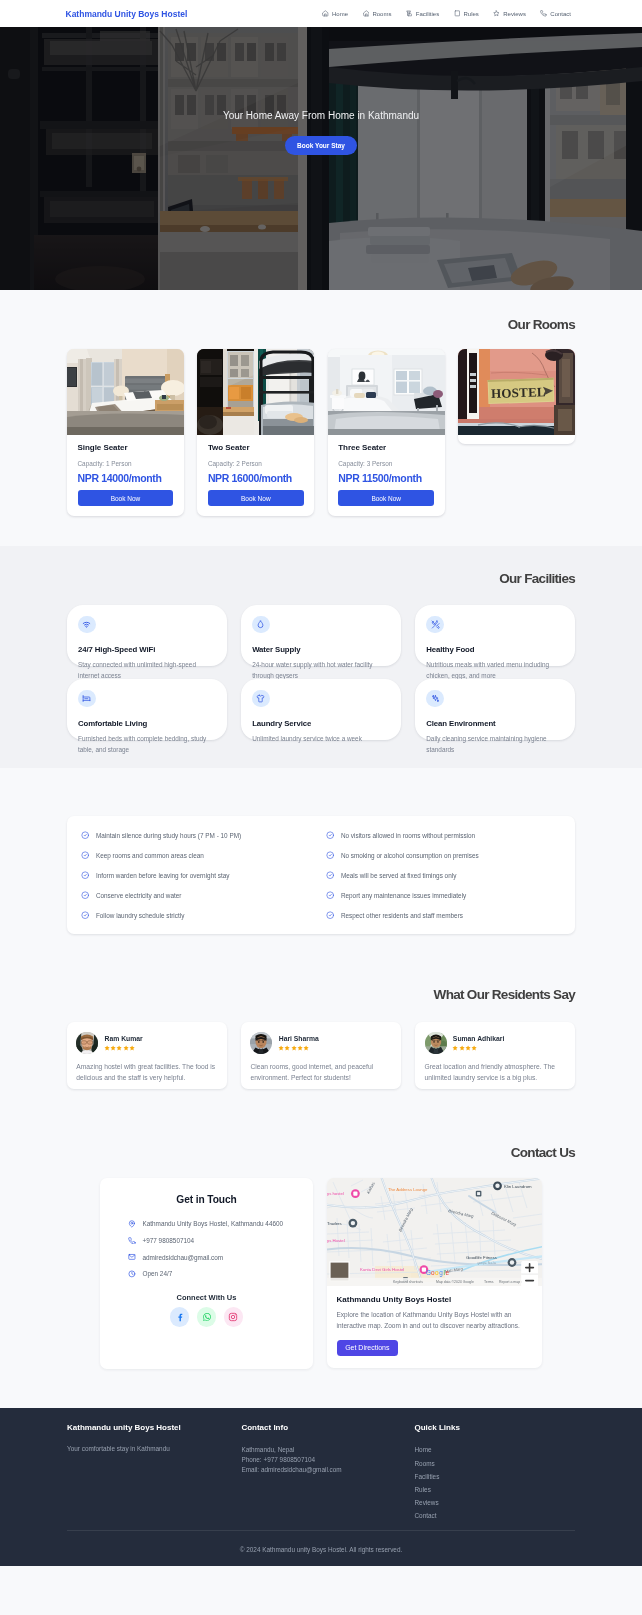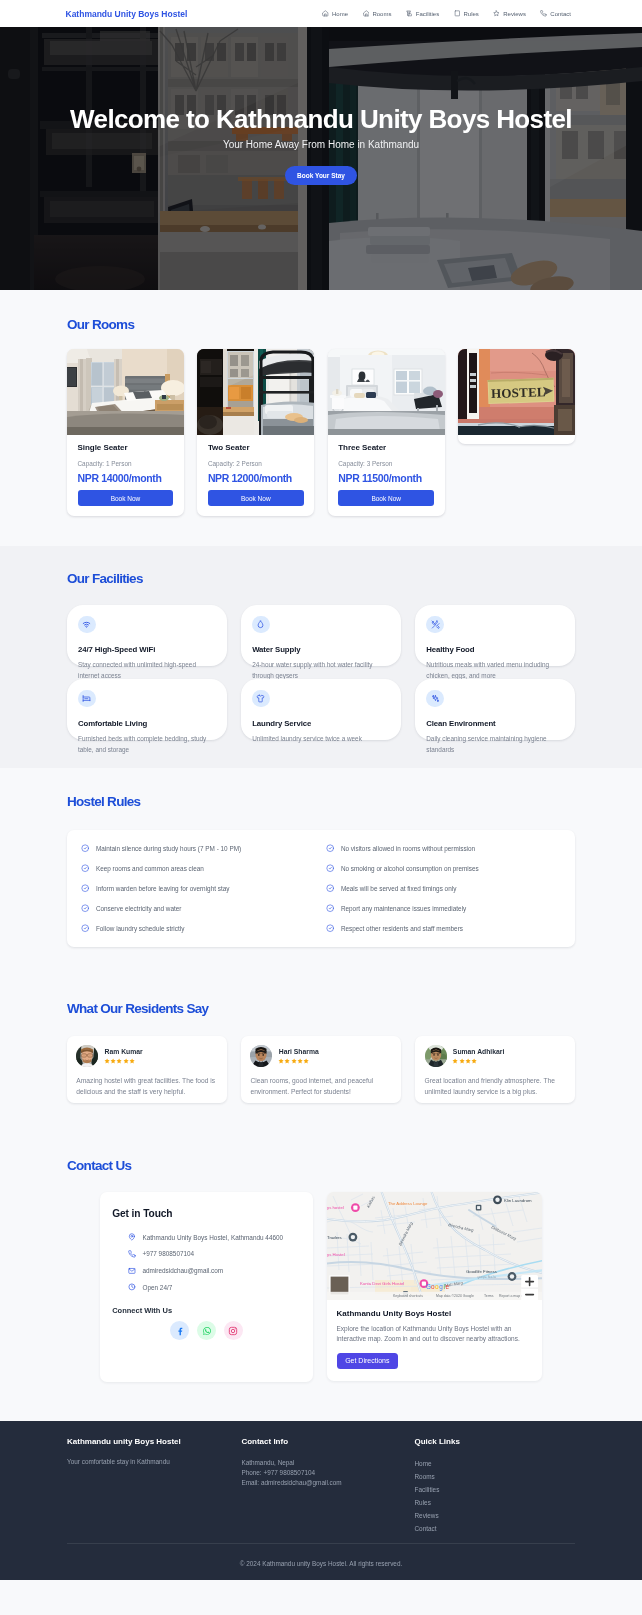--- a/index.html
+++ b/index.html
@@ -19,21 +19,21 @@
 .hero-bg{position:absolute;inset:0;}
 .hero-overlay{position:absolute;inset:0;background:rgba(10,12,18,.56)}
 .hero-inner{position:absolute;z-index:3;text-align:center;width:100%;top:77.6px}
 .hero h1{color:#fff;font-size:26px;font-weight:700;letter-spacing:-.62px;line-height:1.15}
 .hero p{color:#f0f1f3;font-size:10px;margin-top:5px;letter-spacing:0}
 .hero-btn{display:inline-block;margin-top:15.5px;background:#2f54e3;color:#fff;font-size:6.5px;font-weight:700;height:19.4px;padding:0 12.2px;border-radius:999px;border:none;cursor:pointer;font-family:inherit;line-height:19.4px}
 
 
 .section{padding:0}
 .container{width:508px;margin:0 auto}
-.sec-title{text-align:left;font-size:13.5px;font-weight:700;color:#1d4ed8;letter-spacing:-.7px;line-height:1}
+.sec-title{text-align:right;font-size:13.5px;font-weight:700;color:#404040;letter-spacing:-.7px;line-height:1}
 
 
 #rooms{background:#f8f9fb;padding-top:27.5px;padding-bottom:30px}
 .rooms-grid{display:flex;gap:13.5px;margin-top:17.5px;align-items:flex-start}
 .room-card{width:117px;background:#fff;border-radius:7px;overflow:hidden;padding-bottom:9.5px;box-shadow:0 1px 3px rgba(17,24,39,.09),0 1px 2px rgba(17,24,39,.05)}
 .room-img{height:86px;width:100%;position:relative;overflow:hidden}
 .room-body{padding:8px 10.5px 0}
 .room-name{font-size:8px;font-weight:700;color:#111827;letter-spacing:-.05px}
 .room-cap{font-size:6.4px;color:#858c99;margin-top:8.5px}
 .room-price{font-size:10.5px;font-weight:700;color:#2f54e3;margin-top:5px;letter-spacing:-.35px}
@@ -63,25 +63,25 @@
 .tst-av svg{width:22px;height:22px;display:block}
 .tst-name{font-size:6.8px;font-weight:700;color:#1f2937}
 .tst-stars{margin-top:3.2px;display:flex;gap:0;color:#f7ab12;margin-left:-.5px}
 .tst-stars svg{width:6.2px;height:6.2px;display:block}
 .tst-text{font-size:6.7px;color:#7a8190;line-height:1.62;margin-top:8.5px}
 
 
 #contact{background:#f8f9fb;padding-top:28.5px;padding-bottom:39px}
 .ct-grid{display:flex;gap:13.7px;margin-top:19.3px;align-items:flex-start;width:441.7px;margin-left:auto;margin-right:auto}
 .ct-left{width:212.7px;background:#fff;border-radius:7px;padding:16px 12px 0 27.8px;box-shadow:0 1px 3px rgba(17,24,39,.07);height:190.4px}
-.ct-title{font-size:10.2px;font-weight:600;color:#111827;margin-left:-15.8px;letter-spacing:-.1px}
+.ct-title{font-size:10.2px;font-weight:600;color:#111827;margin-left:-15.8px;text-align:center;letter-spacing:-.1px}
 .ct-list{margin-top:10px}
 .ct-item{display:flex;align-items:center;gap:6.7px;height:16.7px;font-size:6.4px;color:#5b6472}
 .ct-item svg{width:7.8px;height:7.8px;flex:none;display:block;color:#2f54e3}
-.ct-connect{font-size:7.5px;font-weight:700;color:#1f2937;margin-top:10.5px;margin-left:-15.8px}
+.ct-connect{text-align:center;font-size:7.5px;font-weight:700;color:#1f2937;margin-top:10.5px;margin-left:-15.8px}
 .ct-soc{display:flex;justify-content:center;gap:7.2px;margin-top:5.5px;margin-left:-15.8px}
 .soc{width:19.7px;height:19.7px;border-radius:50%;display:flex;align-items:center;justify-content:center;text-decoration:none}
 .soc svg{width:10px;height:10px;display:block}
 .ct-right{width:215.3px;background:#fff;border-radius:7px;overflow:hidden;box-shadow:0 1px 3px rgba(17,24,39,.07)}
 .map{height:108px;position:relative;overflow:hidden;background:#f3f2f0}
 .map-body{padding:9px 10px 12px}
 .map-title{font-size:8px;font-weight:700;color:#111827}
 .map-desc{font-size:6.5px;color:#6b7280;line-height:1.6;margin-top:6px}
 .map-btn{display:inline-block;margin-top:8.5px;background:#4f46e5;color:#fff;border:none;border-radius:3.5px;font-size:7px;font-weight:500;height:15.8px;padding:0 8.6px;cursor:pointer;font-family:inherit;line-height:15.8px}
 
@@ -331,21 +331,20 @@
 
 <path d="M437 233 L512 226 L522 253 L448 261 Z" fill="#aeb3b8"></path>
 <path d="M444 237 L505 231 L512 250 L452 256 Z" fill="#ced2d6"></path>
 <path d="M468 241 L494 238 L497 251 L472 254 Z" fill="#7f878f"></path>
 
 <ellipse cx="534" cy="246" rx="24" ry="11" fill="#d1ae84" transform="rotate(-16 534 246)"></ellipse>
 <ellipse cx="552" cy="259" rx="22" ry="9" fill="#c19e76" transform="rotate(-10 552 259)"></ellipse>
 </svg></div>
   <div class="hero-overlay"></div>
   <div class="hero-inner">
-    <h1>Welcome to Kathmandu Unity Boys Hostel</h1>
     <p>Your Home Away From Home in Kathmandu</p>
     <button class="hero-btn">Book Your Stay</button>
   </div>
 </div>
 
 <div class="section" id="rooms">
   <div class="container">
     <div class="sec-title">Our Rooms</div>
     <div class="rooms-grid" id="rooms-grid">
         <div class="room-card">
@@ -484,21 +483,21 @@
 <rect x="68" y="56" width="28" height="9" rx="2" fill="#f0f2f3"></rect>
 <rect x="70" y="62" width="26" height="7" rx="2" fill="#e2e6e9"></rect>
 <rect x="66" y="70" width="50" height="7" fill="#8b9298"></rect>
 <rect x="66" y="77" width="52" height="9" fill="#6c7378"></rect>
 <ellipse cx="97" cy="68" rx="9" ry="4" fill="#e9c18c"></ellipse>
 <ellipse cx="104" cy="71" rx="7" ry="3" fill="#dcb078"></ellipse>
 </svg></div>
    <div class="room-body">
      <div class="room-name">Two Seater</div>
      <div class="room-cap">Capacity: 2 Person</div>
-     <div class="room-price">NPR 12000/month</div>
+     <div class="room-price">NPR 16000/month</div>
      <button class="room-btn">Book Now</button>
    </div>
  </div>
         <div class="room-card">
    <div class="room-img"><svg viewBox="0 0 118 86" preserveAspectRatio="none" width="118" height="86">
 <rect width="118" height="86" fill="#eef0f2"></rect>
 <rect x="0" y="0" width="118" height="10" fill="#f6f8f9"></rect>
 <ellipse cx="50" cy="7" rx="10" ry="5.5" fill="#eee2c6"></ellipse>
 <ellipse cx="50" cy="6" rx="6.5" ry="3.4" fill="#fbf6e8"></ellipse>
 
@@ -668,21 +667,20 @@
           </div>
    <div class="fac-title">Clean Environment</div>
    <div class="fac-desc">Daily cleaning service maintaining hygiene standards</div>
  </div>
       </div>
   </div>
 </div>
 
 <div class="section" id="rules">
   <div class="container">
-    <div class="sec-title">Hostel Rules</div>
     <div class="rules-card">
       <div id="rules-left">
           <div class="rule">
             <span class="ic rule-ic">
               <svg viewBox="0 0 24 24" fill="none" stroke="currentColor" stroke-width="1.7" stroke-linecap="round" stroke-linejoin="round">
                 <circle cx="12" cy="12" r="9.6"></circle>
                 <path d="m9 12.4 2.1 2.1 4.2-4.8"></path>
               </svg>
             </span>
             <span>Maintain silence during study hours (7 PM - 10 PM)</span>

